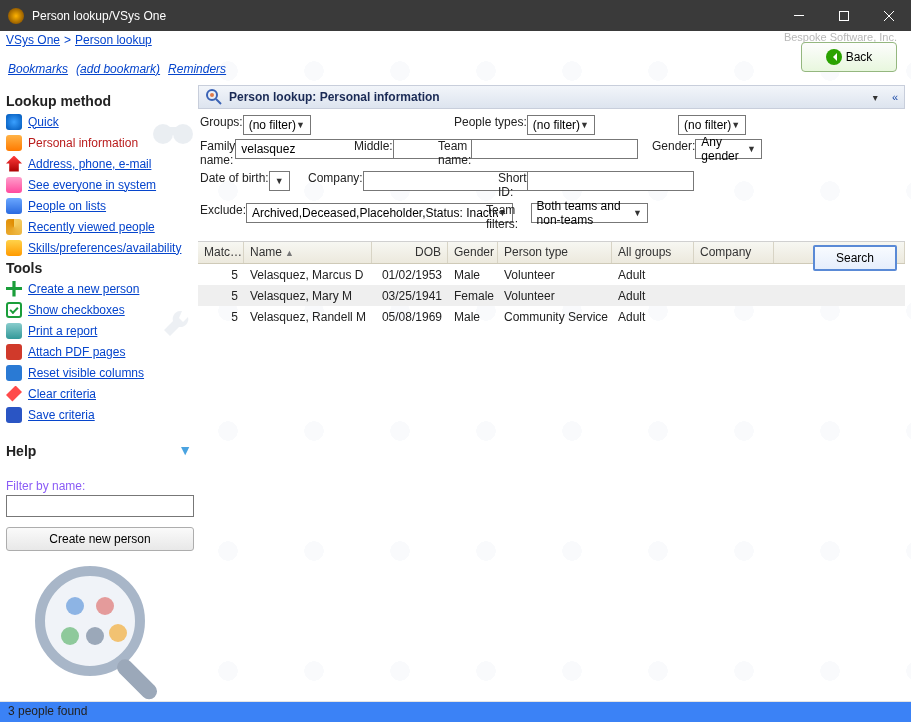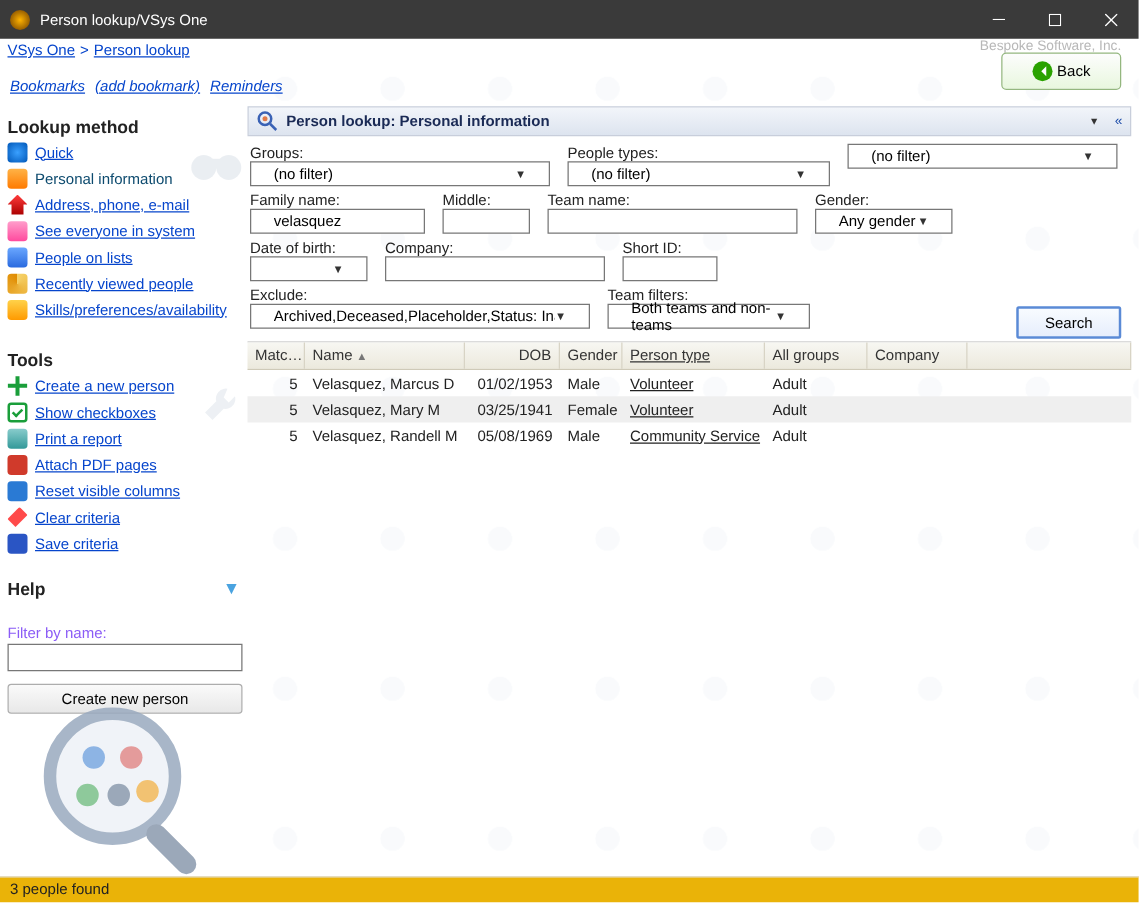--- a/index.html
+++ b/index.html
@@ -21,21 +21,21 @@
 
 .back-btn { position: absolute; top: 42px; right: 14px; width: 96px; height: 30px; background: linear-gradient(#fdfdfd,#e8f7de); border: 1px solid #94b77f; border-radius: 4px; display: flex; align-items: center; justify-content: center; gap: 4px; z-index: 3; }
 .back-btn .arrow { width: 16px; height: 16px; background: #2aa200; border-radius: 50%; position: relative; }
 .back-btn .arrow::after { content:""; position:absolute; left:3px; top:4px; border: 4px solid transparent; border-right-color:#fff; }
 
 .sidebar { width: 198px; padding: 58px 6px 6px 6px; position: relative; }
 .sidebar h3 { font-size: 14px; font-weight: bold; color: #222; margin: 4px 0 2px 0; }
 .nav-item { display: flex; align-items: center; gap: 6px; height: 21px; }
 .nav-item .ico { width: 16px; height: 16px; flex-shrink: 0; border-radius: 3px; }
 .nav-item a { color: #0645cc; text-decoration: underline; }
-.nav-item.plain span { color: #0c4a6e; }
+.nav-item.plain span { color: #b91c1c; }
 
 .ico-quick{background:radial-gradient(circle,#3aa0ff,#0057b8);border-radius:50%;}
 .ico-personal{background:linear-gradient(#ffb347,#ff7a00);border-radius:50% 50% 40% 40%;}
 .ico-address{background:linear-gradient(#ff3b3b,#a00);clip-path:polygon(50% 0,100% 50%,80% 50%,80% 100%,20% 100%,20% 50%,0 50%);}
 .ico-everyone{background:linear-gradient(#ff9ecb,#ff4a9e);border-radius:50%;}
 .ico-lists{background:linear-gradient(#6aa7ff,#2a6adf);}
 .ico-recent{background:conic-gradient(#f6d36b,#e08b00);border-radius:3px;}
 .ico-skills{background:linear-gradient(#ffd24a,#ff9a00);border-radius:50%;}
 .ico-create{background:#1a9e3a;clip-path:polygon(40% 0,60% 0,60% 40%,100% 40%,100% 60%,60% 60%,60% 100%,40% 100%,40% 60%,0 60%,0 40%,40% 40%);}
 .ico-check{background:#fff;border:2px solid #1a9e3a;position:relative;}
@@ -61,45 +61,45 @@
 
 .panel-header { height:24px; background:linear-gradient(#f2f5fa,#dde4ef); border:1px solid #c8cedb; display:flex; align-items:center; padding:0 6px; gap:6px; margin:0 6px 0 0;}
 .panel-header .lens-ico{width:18px;height:18px;}
 .panel-header .title{font-weight:bold;color:#1a2a55;}
 .panel-header .spacer{flex:1;}
 .panel-header .tri{color:#333;font-size:10px;}
 .panel-header .dbl{color:#1a4aa8;font-size:11px;margin-left:8px;}
 
 .filters { padding: 6px 8px 4px 2px; }
 .row { display:flex; gap:14px; margin-bottom:4px; }
-.field { display:flex; flex-direction:column; }
+.field { display:flex; flex-direction:row; }
 .field label{color:#222;}
-.field .ctrl{height:20px;border:1px solid #777;background:#fff;padding:0 18px;display:flex;align-items:center;justify-content:space-between;}
+.field .ctrl{height:20px;border:1px solid #777;background:#fff;padding:0 5px;display:flex;align-items:center;justify-content:space-between;}
 .field .ctrl .dd{font-size:9px;color:#333;}
 select.ctrl, input.ctrl { height:20px; border:1px solid #777; padding:0 3px; background:#fff;}
 
 .search-btn { width:84px; height:26px; background:linear-gradient(#f8fbff,#e6eefc); border:2px solid #5a8ad6; border-radius:2px; position:absolute; right:14px; top:214px;}
 
 .grid { margin:2px 6px 0 0; border-top:1px solid #d0d0d0;}
 .grid-head { display:flex; background:linear-gradient(#f7f7f2,#ece9dd); height:22px; border-bottom:1px solid #cfcab8;}
 .grid-head .col{border-right:1px solid #d8d4c5; padding:3px 6px; color:#333; overflow:hidden; white-space:nowrap;}
 .grid-row { display:flex; height:21px; align-items:center;}
 .grid-row.alt { background:#efefef;}
 .grid-row .cell{padding:0 6px; overflow:hidden; white-space:nowrap; color:#222;}
 
 .c-match{width:46px;text-align:right;}
 .c-name{width:128px;}
 .c-dob{width:76px;text-align:right;}
 .c-gender{width:50px;}
-.c-ptype{width:114px;text-decoration:underline;}
+.c-ptype{width:114px;}
 .c-groups{width:82px;}
 .c-company{width:80px;}
 .sort-arrow{font-size:9px;color:#777;margin-left:3px;}
 
-.statusbar { position:absolute; left:0; right:0; bottom:0; height:21px; background:#eab308; border-top:1px solid #e4e4e4; padding:2px 8px; font-family:"Courier New",monospace; font-size:13px; color:#222;}
+.statusbar { position:absolute; left:0; right:0; bottom:0; height:21px; background:#3b82f6; border-top:1px solid #e4e4e4; padding:2px 8px; font-family:"Courier New",monospace; font-size:13px; color:#222;}
 
 .people-bg { position:absolute; inset:0; background:
   radial-gradient(circle 24px at 30px 40px, #eef2f7 40%, transparent 41%) repeat;
   background-size: 86px 120px; opacity:.35; z-index:-1;}
 
 svg { display:block; }
 </style>
 </head>
 <body>
 
@@ -178,21 +178,21 @@
         </div>
         <div class="nav-item">
           <span class="ico ico-skills"></span>
           <a href="#">Skills/preferences/availability</a>
         </div>
       </div>
 
     <svg class="wrench" viewBox="0 0 34 34">
         <path d="M22 4a8 8 0 00-9 10L4 23l6 6 9-9a8 8 0 009-10l-5 5-4-4z" fill="#cdd6e0"></path>
       </svg>
-    <h3 style="margin-top:22px">Tools</h3>
+    <h3 style="margin-top:2px">Tools</h3>
     <div id="tools-list">
         <div class="nav-item">
           <span class="ico ico-create"></span>
           <a href="#">Create a new person</a>
         </div>
         <div class="nav-item">
           <span class="ico ico-check"></span>
           <a href="#">Show checkboxes</a>
         </div>
         <div class="nav-item">

